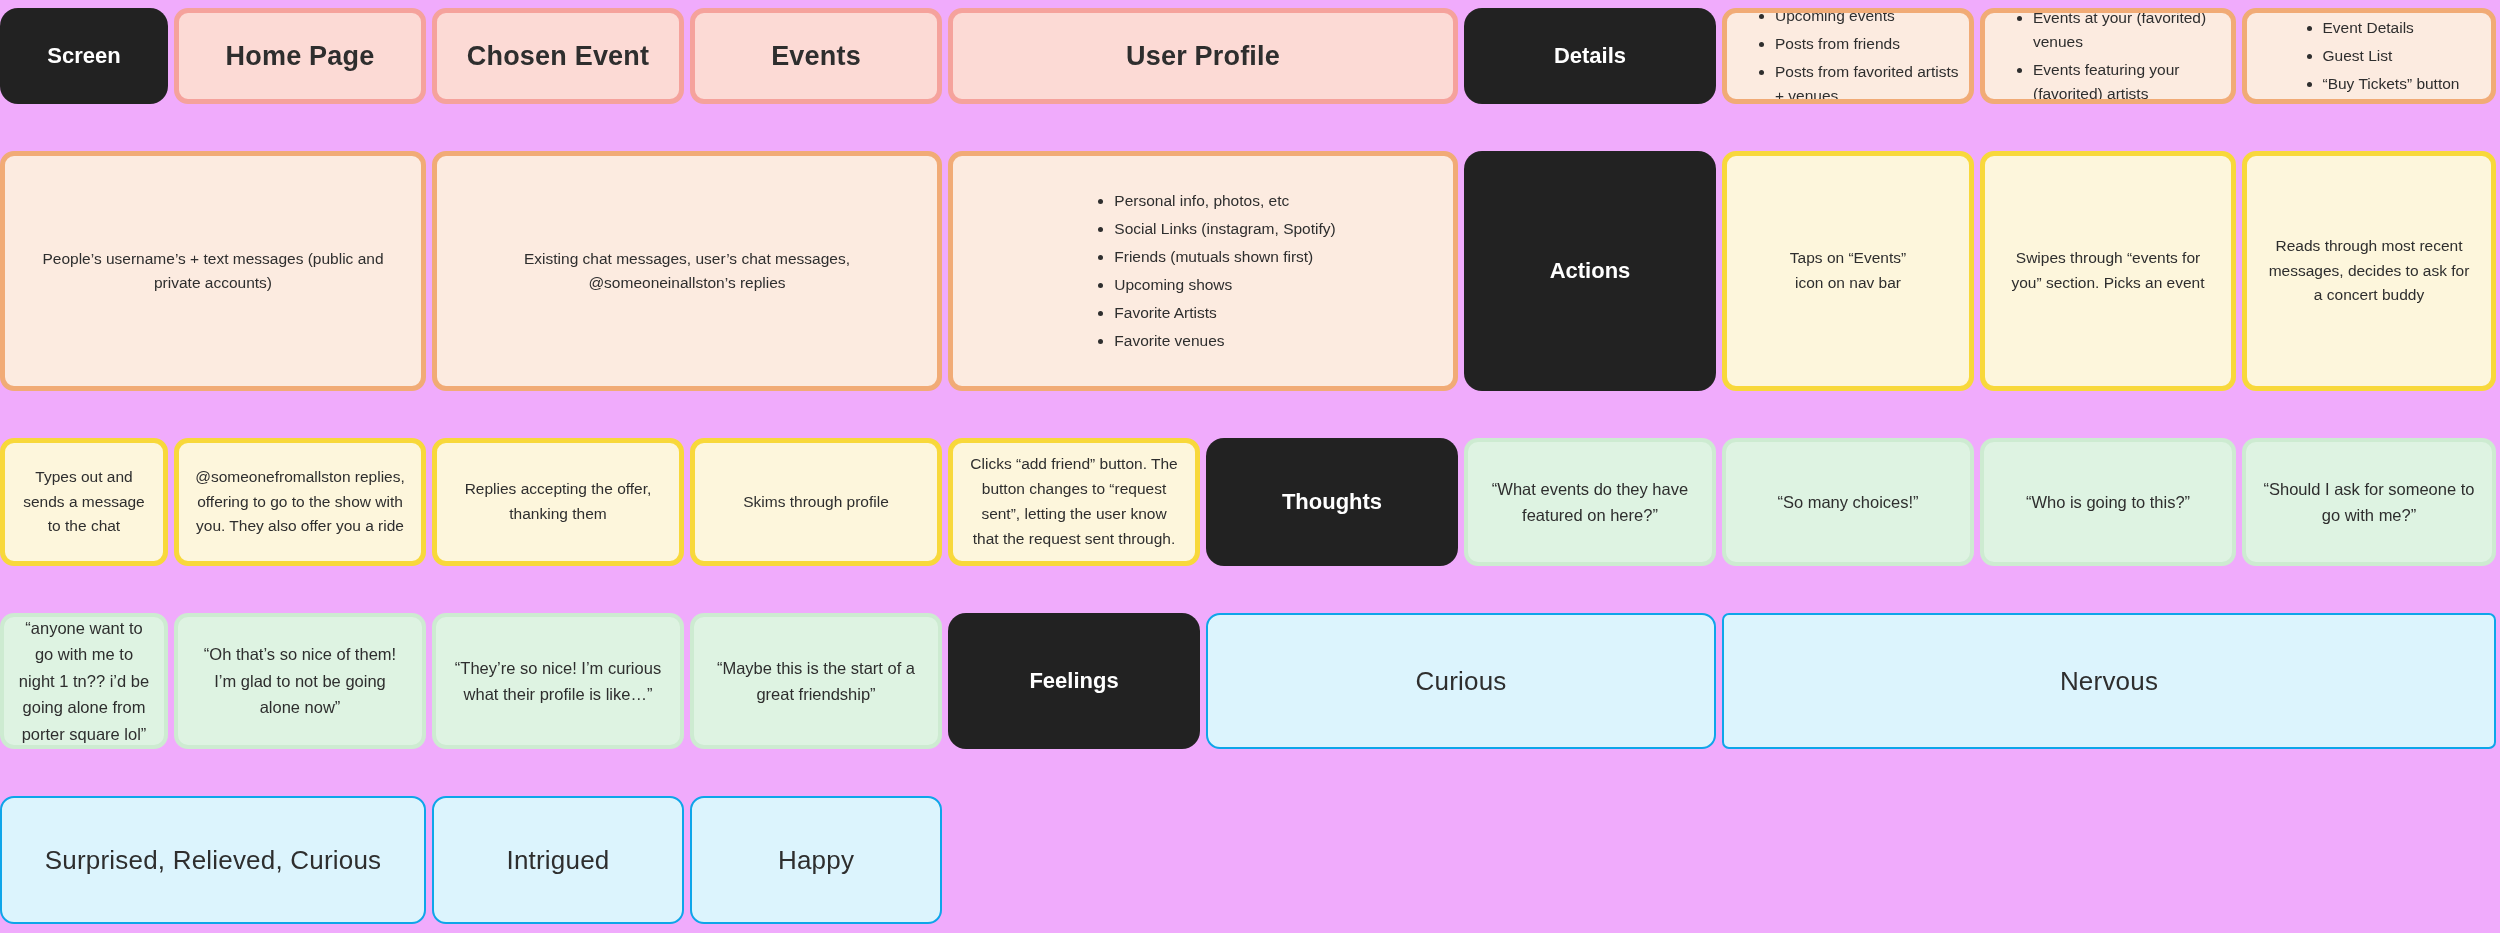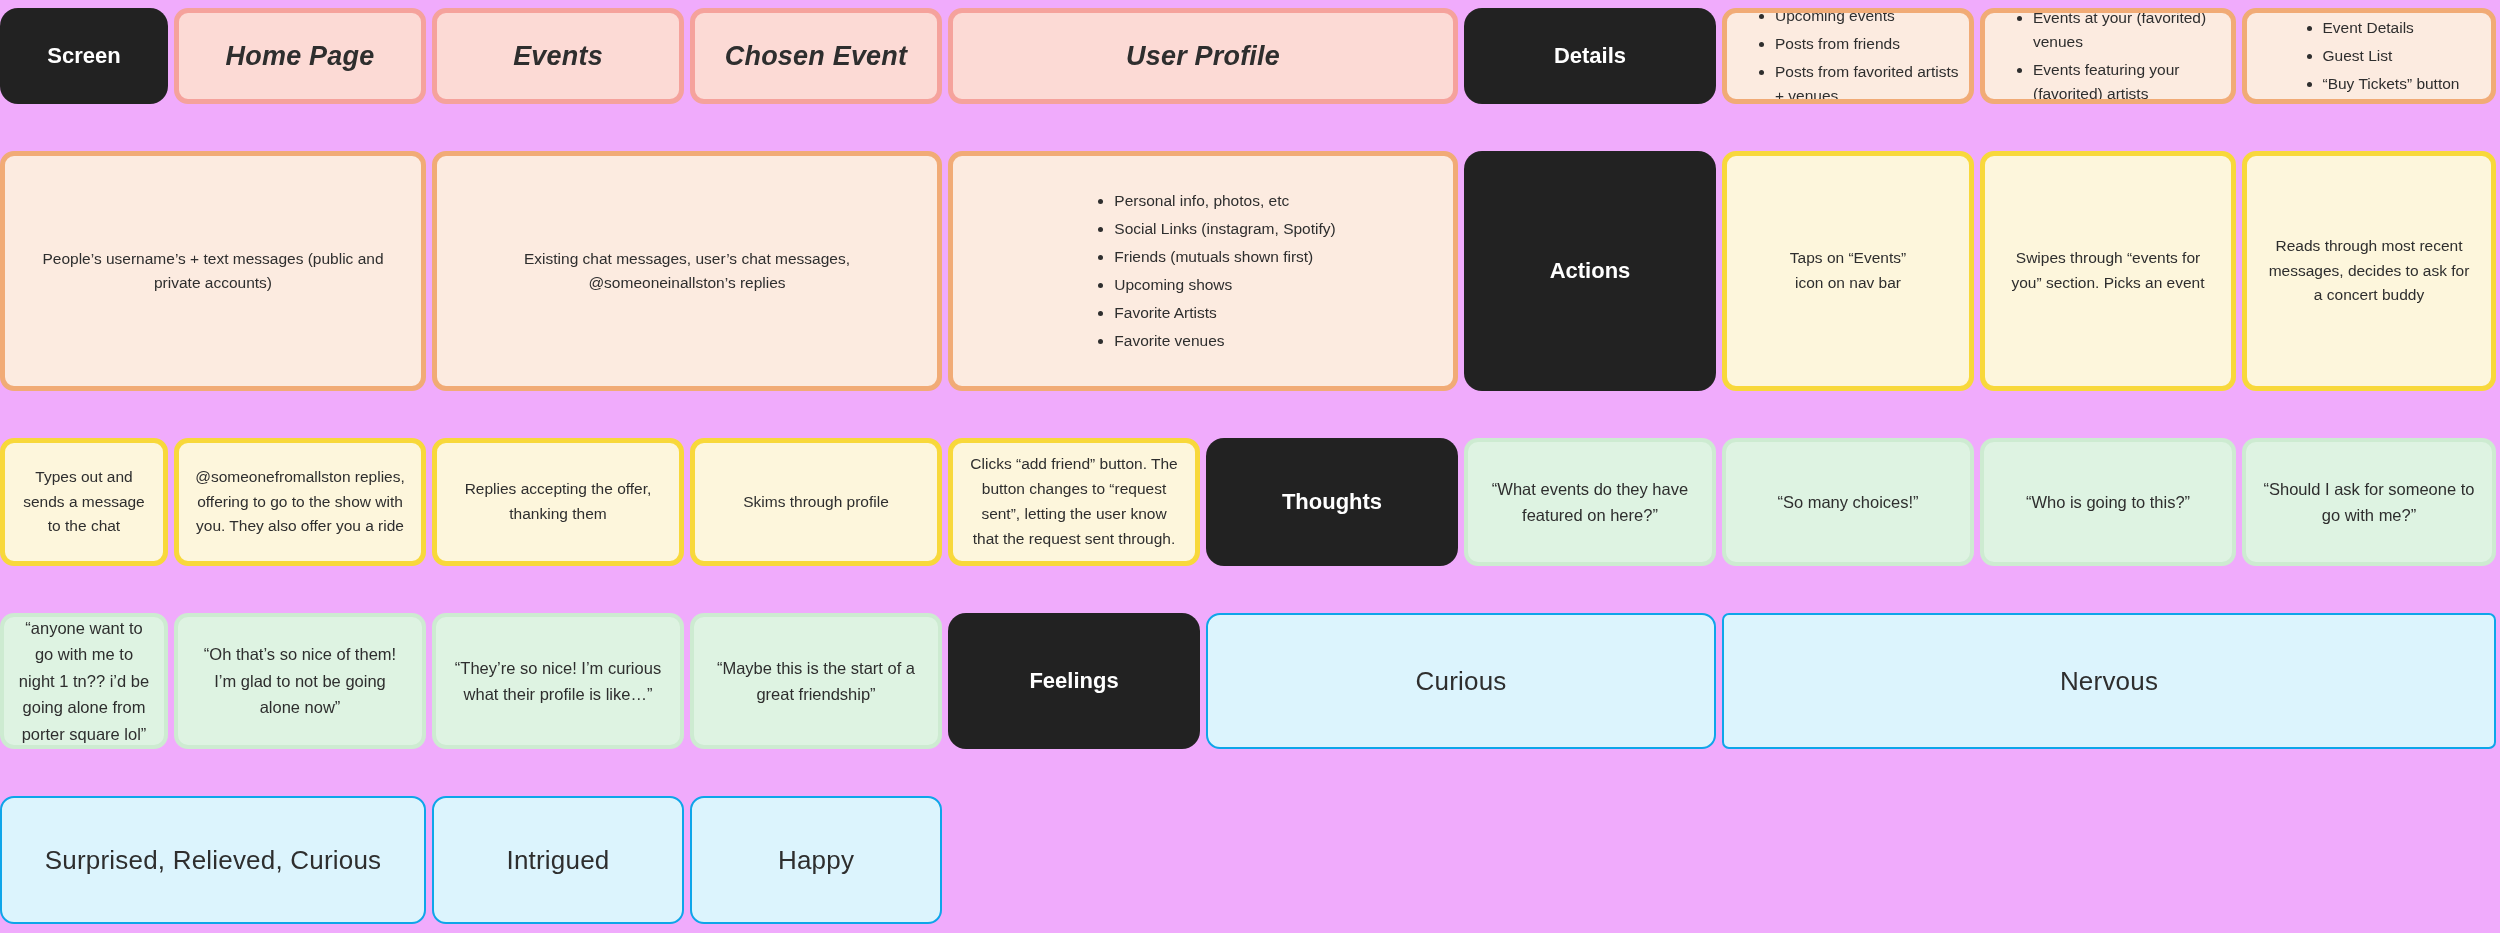--- a/index.html
+++ b/index.html
@@ -35,21 +35,20 @@
     font-weight: bold;
     font-size: 22px;
   }
   .screen {
     background: #fcdad5;
     border: 5px solid #f5a29c;
     border-radius: 14px;
     font-size: 27px;
     font-weight: bold;
     letter-spacing: 0.2px;
-    font-style: italic;
   }
   .details {
     background: #fcebe0;
     border: 5px solid #f1ab76;
     border-radius: 14px;
     font-size: 15.5px;
     line-height: 1.55;
   }
   .details ul {
     list-style: disc outside;
@@ -95,22 +94,22 @@
   .span3 { grid-column: span 3; border-radius: 7px; }
   .span4 { grid-column: span 4; }
 </style>
 </head>
 <body>
 
 <div class="board">
 
   <div class="cell label">Screen</div>
   <div class="cell screen">Home Page</div>
+  <div class="cell screen">Chosen Event</div>
   <div class="cell screen">Events</div>
-  <div class="cell screen">Chosen Event</div>
   <div class="cell screen span2">User Profile</div>
 
   <div class="cell label">Details</div>
   <div class="cell details">
     <ul>
         <li>Upcoming events</li>
         <li>Posts from friends</li>
         <li>Posts from favorited artists + venues</li>
       </ul>
   </div>

